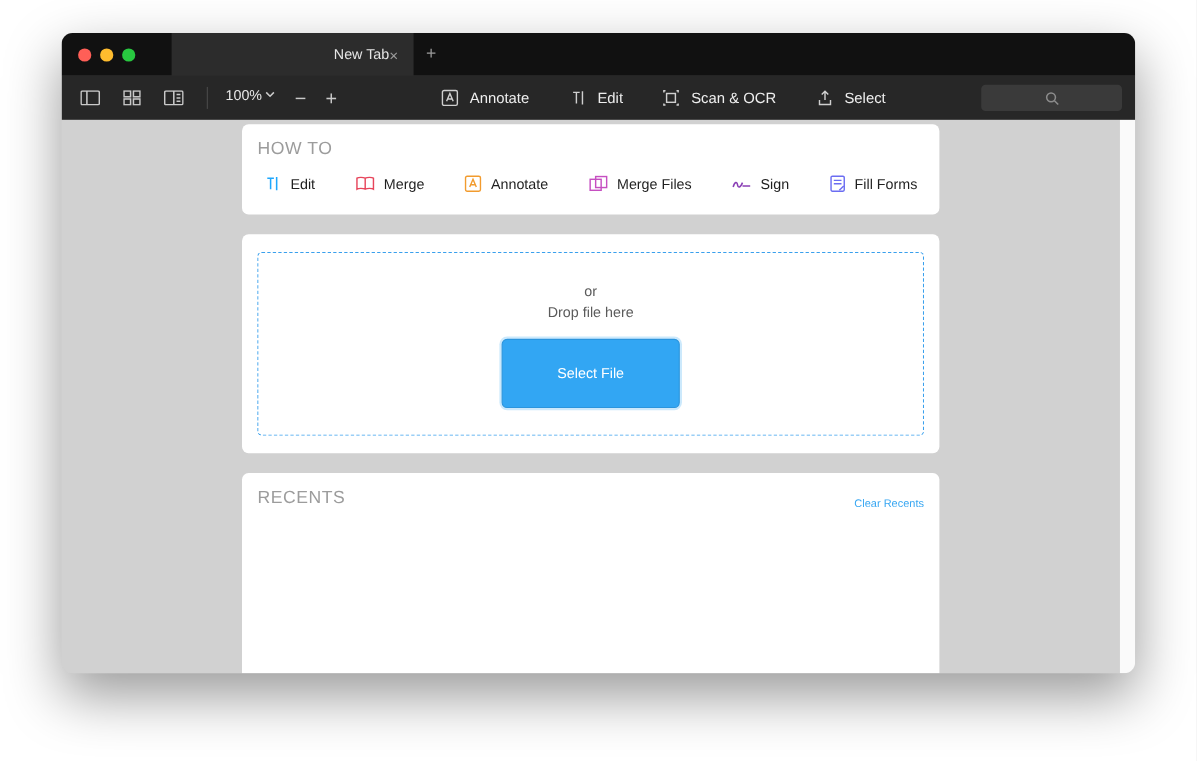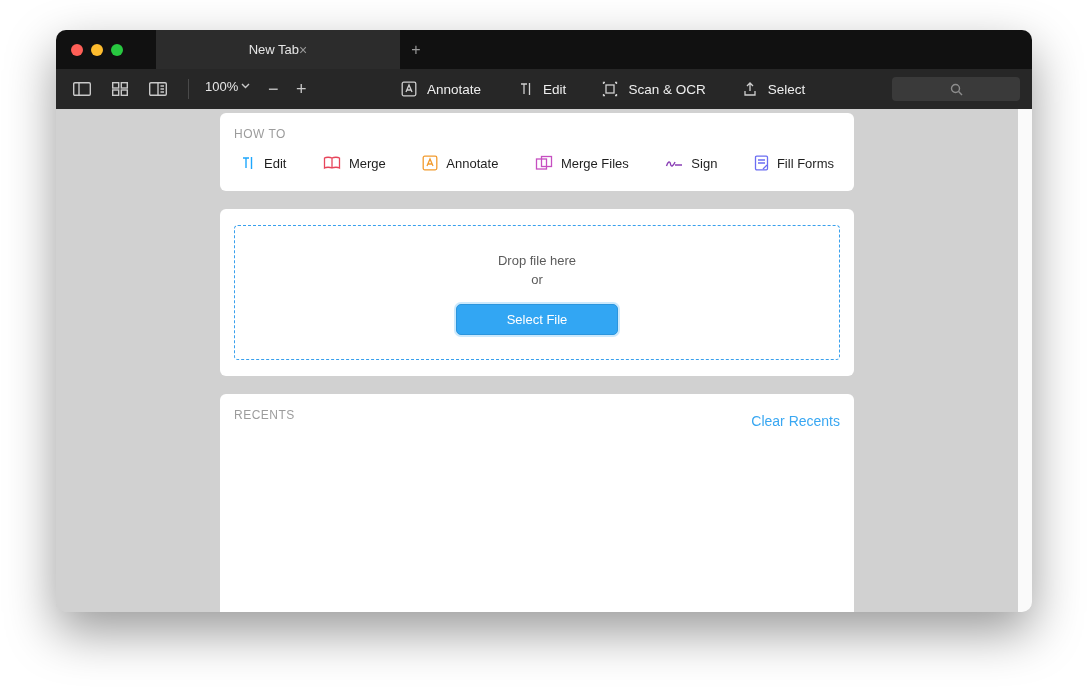--- a/index.html
+++ b/index.html
@@ -33,28 +33,28 @@
   padding-left: 15px;
   width: 100px;
   align-items: center;
 }
 .tl { width: 12px; height: 12px; border-radius: 50%; }
 .tl.red { background: #ff5f57; }
 .tl.amber { background: #febc2e; }
 .tl.green { background: #28c840; }
 .tab {
   height: 39px;
-  width: 244px;
+  width: 220px;
   background: #2c2c2c;
   color: #e5e5e5;
   display: flex;
   align-items: center;
   padding: 0 14px;
   font-size: 13px;
-  justify-content: center;
+  justify-content: flex-end;
 }
 .tab .close { color: #9a9a9a; font-size: 14px; }
 .newtab-plus {
   width: 32px;
   text-align: center;
   color: #9a9a9a;
   font-size: 16px;
 }
 .toolbar {
   height: 40px;
@@ -136,21 +136,21 @@
 }
 .panel {
   background: #ffffff;
   border-radius: 6px;
   margin: 0 auto 18px auto;
   width: 634px;
   padding: 14px 14px 16px 14px;
 }
 .panel:first-of-type { margin-top: 4px; }
 .panel-label {
-  font-size: 12px;
+  font-size: 16px;
   letter-spacing: 0.5px;
   color: #9c9c9c;
   font-weight: 500;
   margin-bottom: 12px;
 }
 .howto-row {
   display: flex;
   align-items: center;
   justify-content: space-between;
   padding: 2px 6px 4px 6px;
@@ -173,41 +173,41 @@
   font-size: 13px;
   color: #5b5b5b;
   line-height: 1.45;
 }
 .select-btn {
   margin-top: 14px;
   display: inline-block;
   background: #32a6f3;
   color: #fff;
   font-size: 13px;
-  padding: 7px 50px;
+  padding: 23px 50px;
   border-radius: 5px;
   border: 1px solid #2b95dd;
   box-shadow: 0 0 0 2px rgba(50,166,243,0.25);
 }
 .recents-panel {
   background: #ffffff;
   border-radius: 6px;
   margin: 0 auto;
   width: 634px;
   padding: 14px;
   height: 230px;
 }
 .recents-head {
   display: flex;
   justify-content: space-between;
   align-items: center;
 }
 .clear-link {
   color: #39a7f2;
-  font-size: 14px;
+  font-size: 10px;
 }
 svg { display: block; }
 </style>
 </head>
 <body>
 
 <div class="window">
 
   <div class="titlebar">
     <div class="traffic-lights">
@@ -351,22 +351,22 @@
               <path d="M9 14 L13 10" stroke="#6b6df2"></path>
             </svg>
           <span>Fill Forms</span>
         </div>
 
       </div>
     </div>
 
     <div class="panel">
       <div class="dropzone">
+        <div class="drop-text">or</div>
         <div class="drop-text">Drop file here</div>
-        <div class="drop-text">or</div>
         <div class="select-btn">
           <span>Select File</span>
         </div>
       </div>
     </div>
 
     <div class="recents-panel">
       <div class="recents-head">
         <div class="panel-label" style="margin-bottom:12px">RECENTS</div>
         <div class="clear-link">

